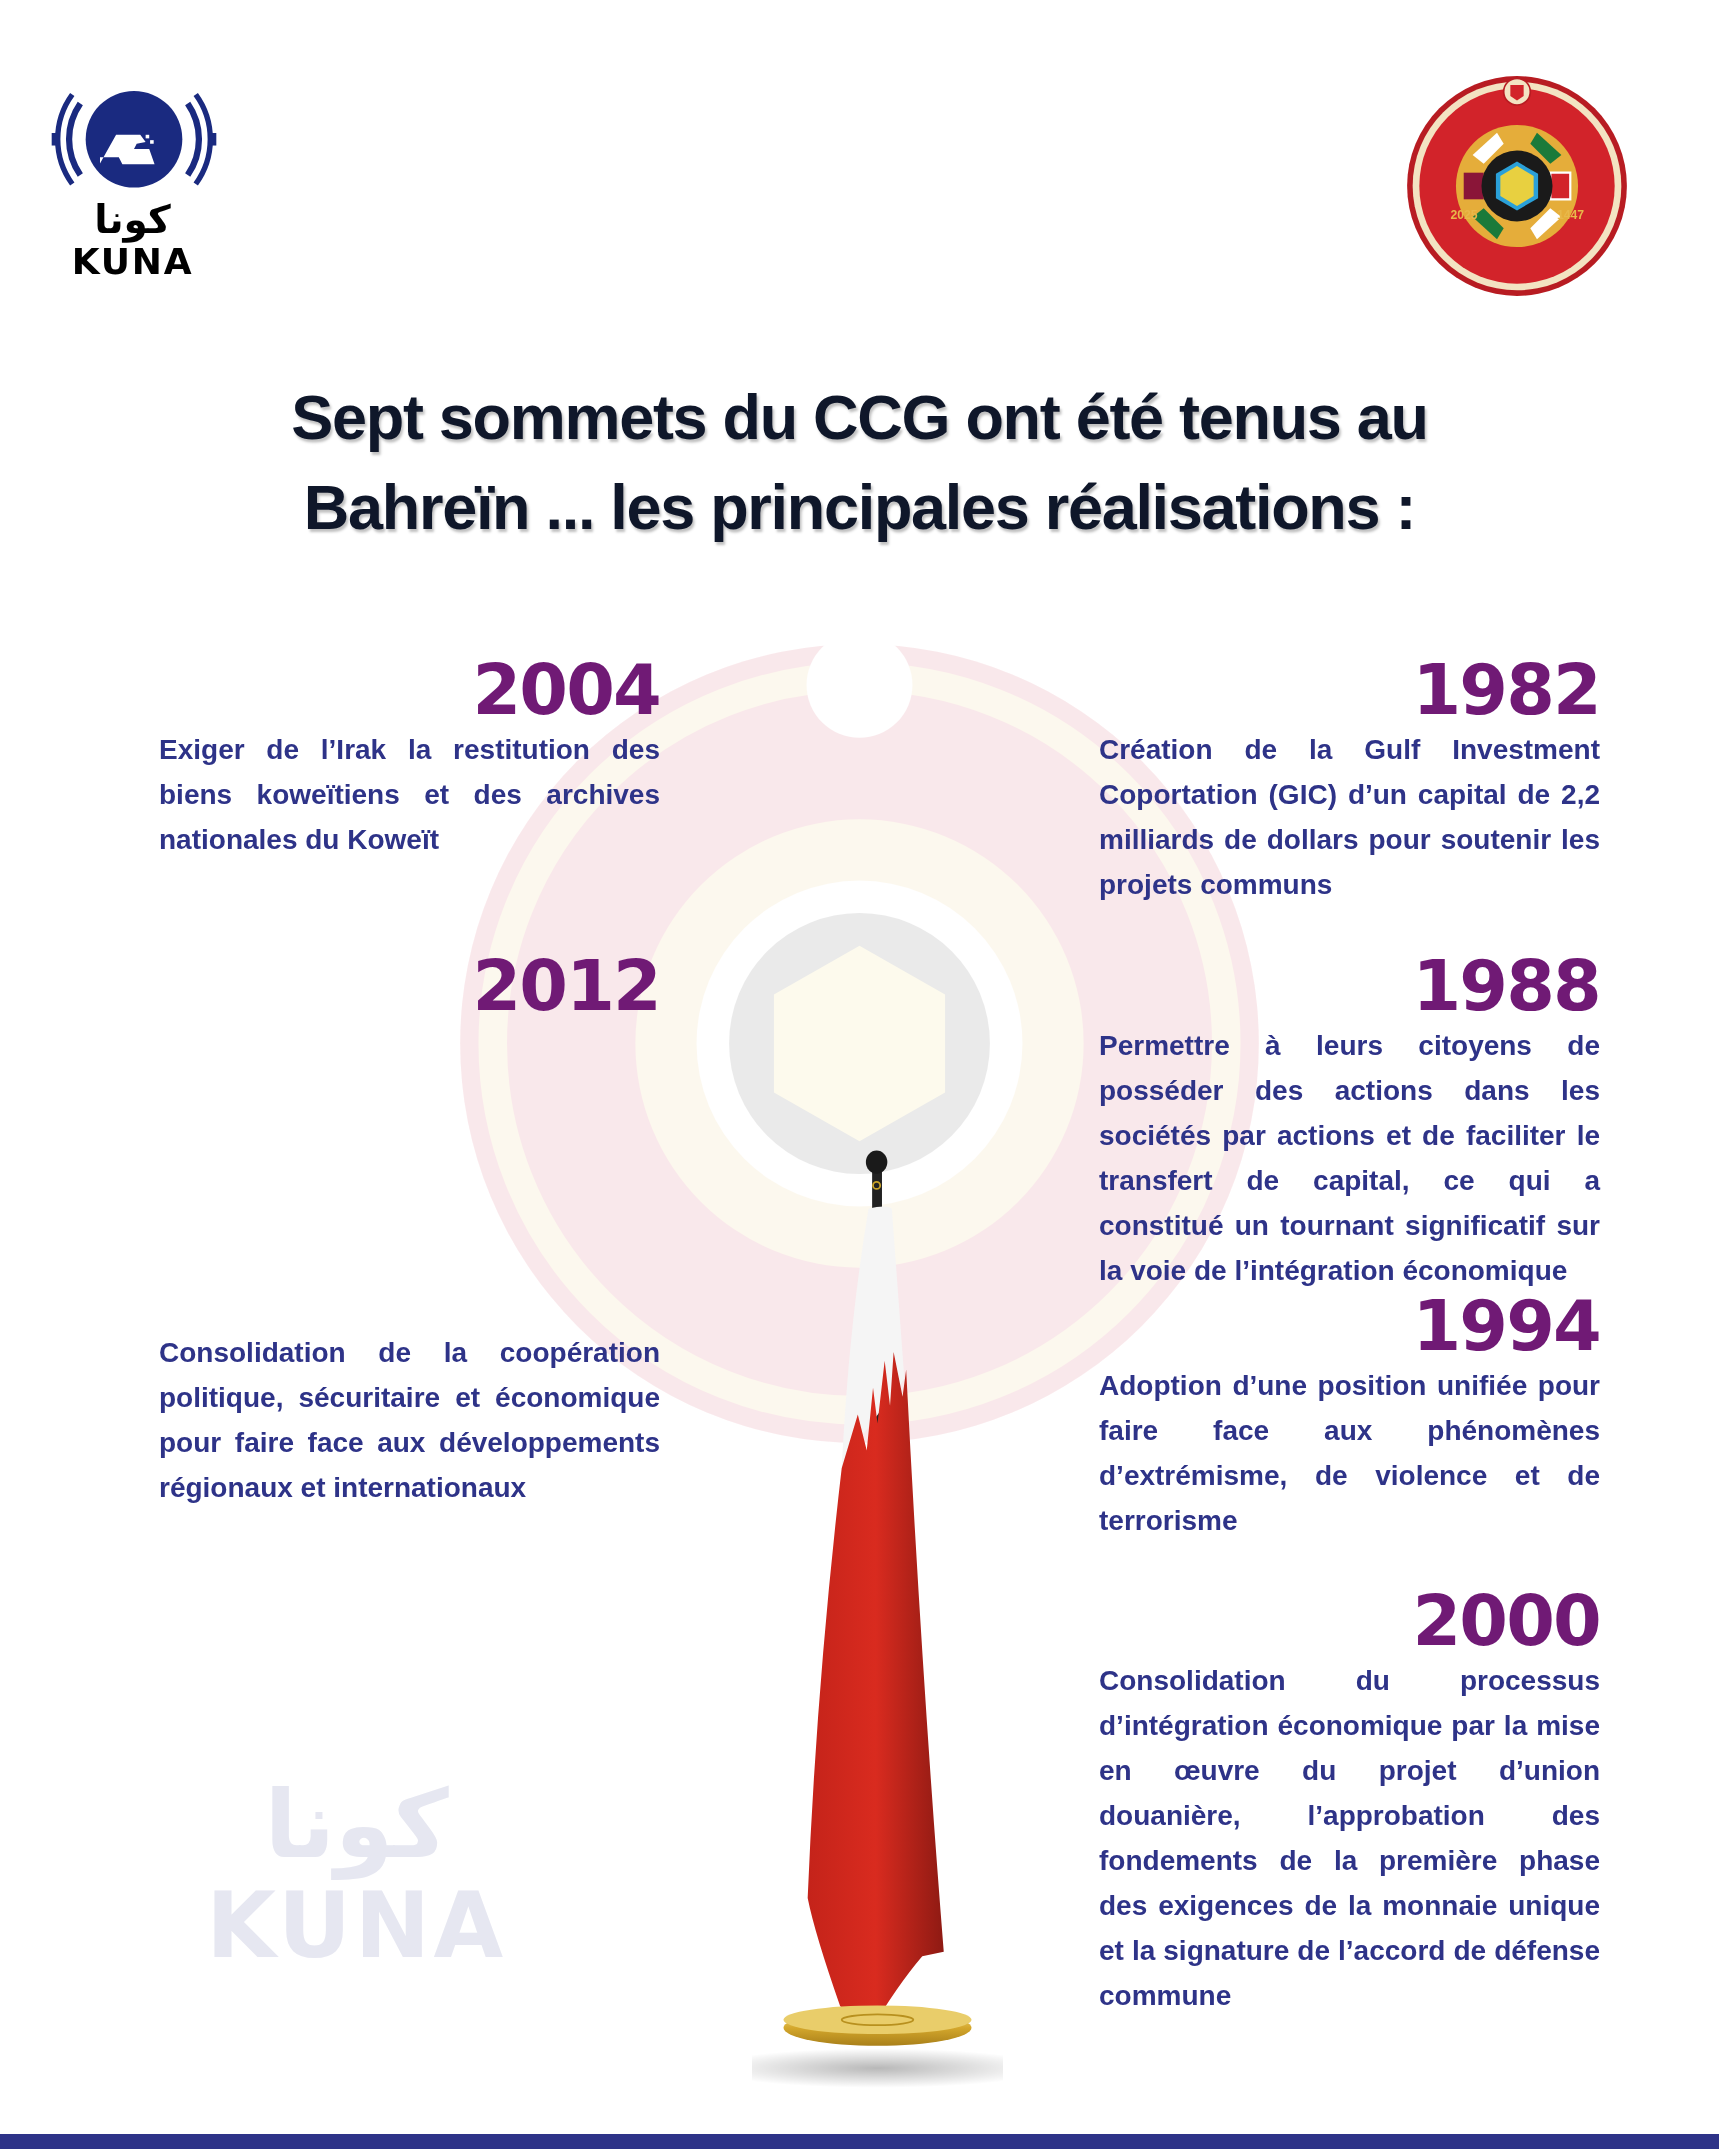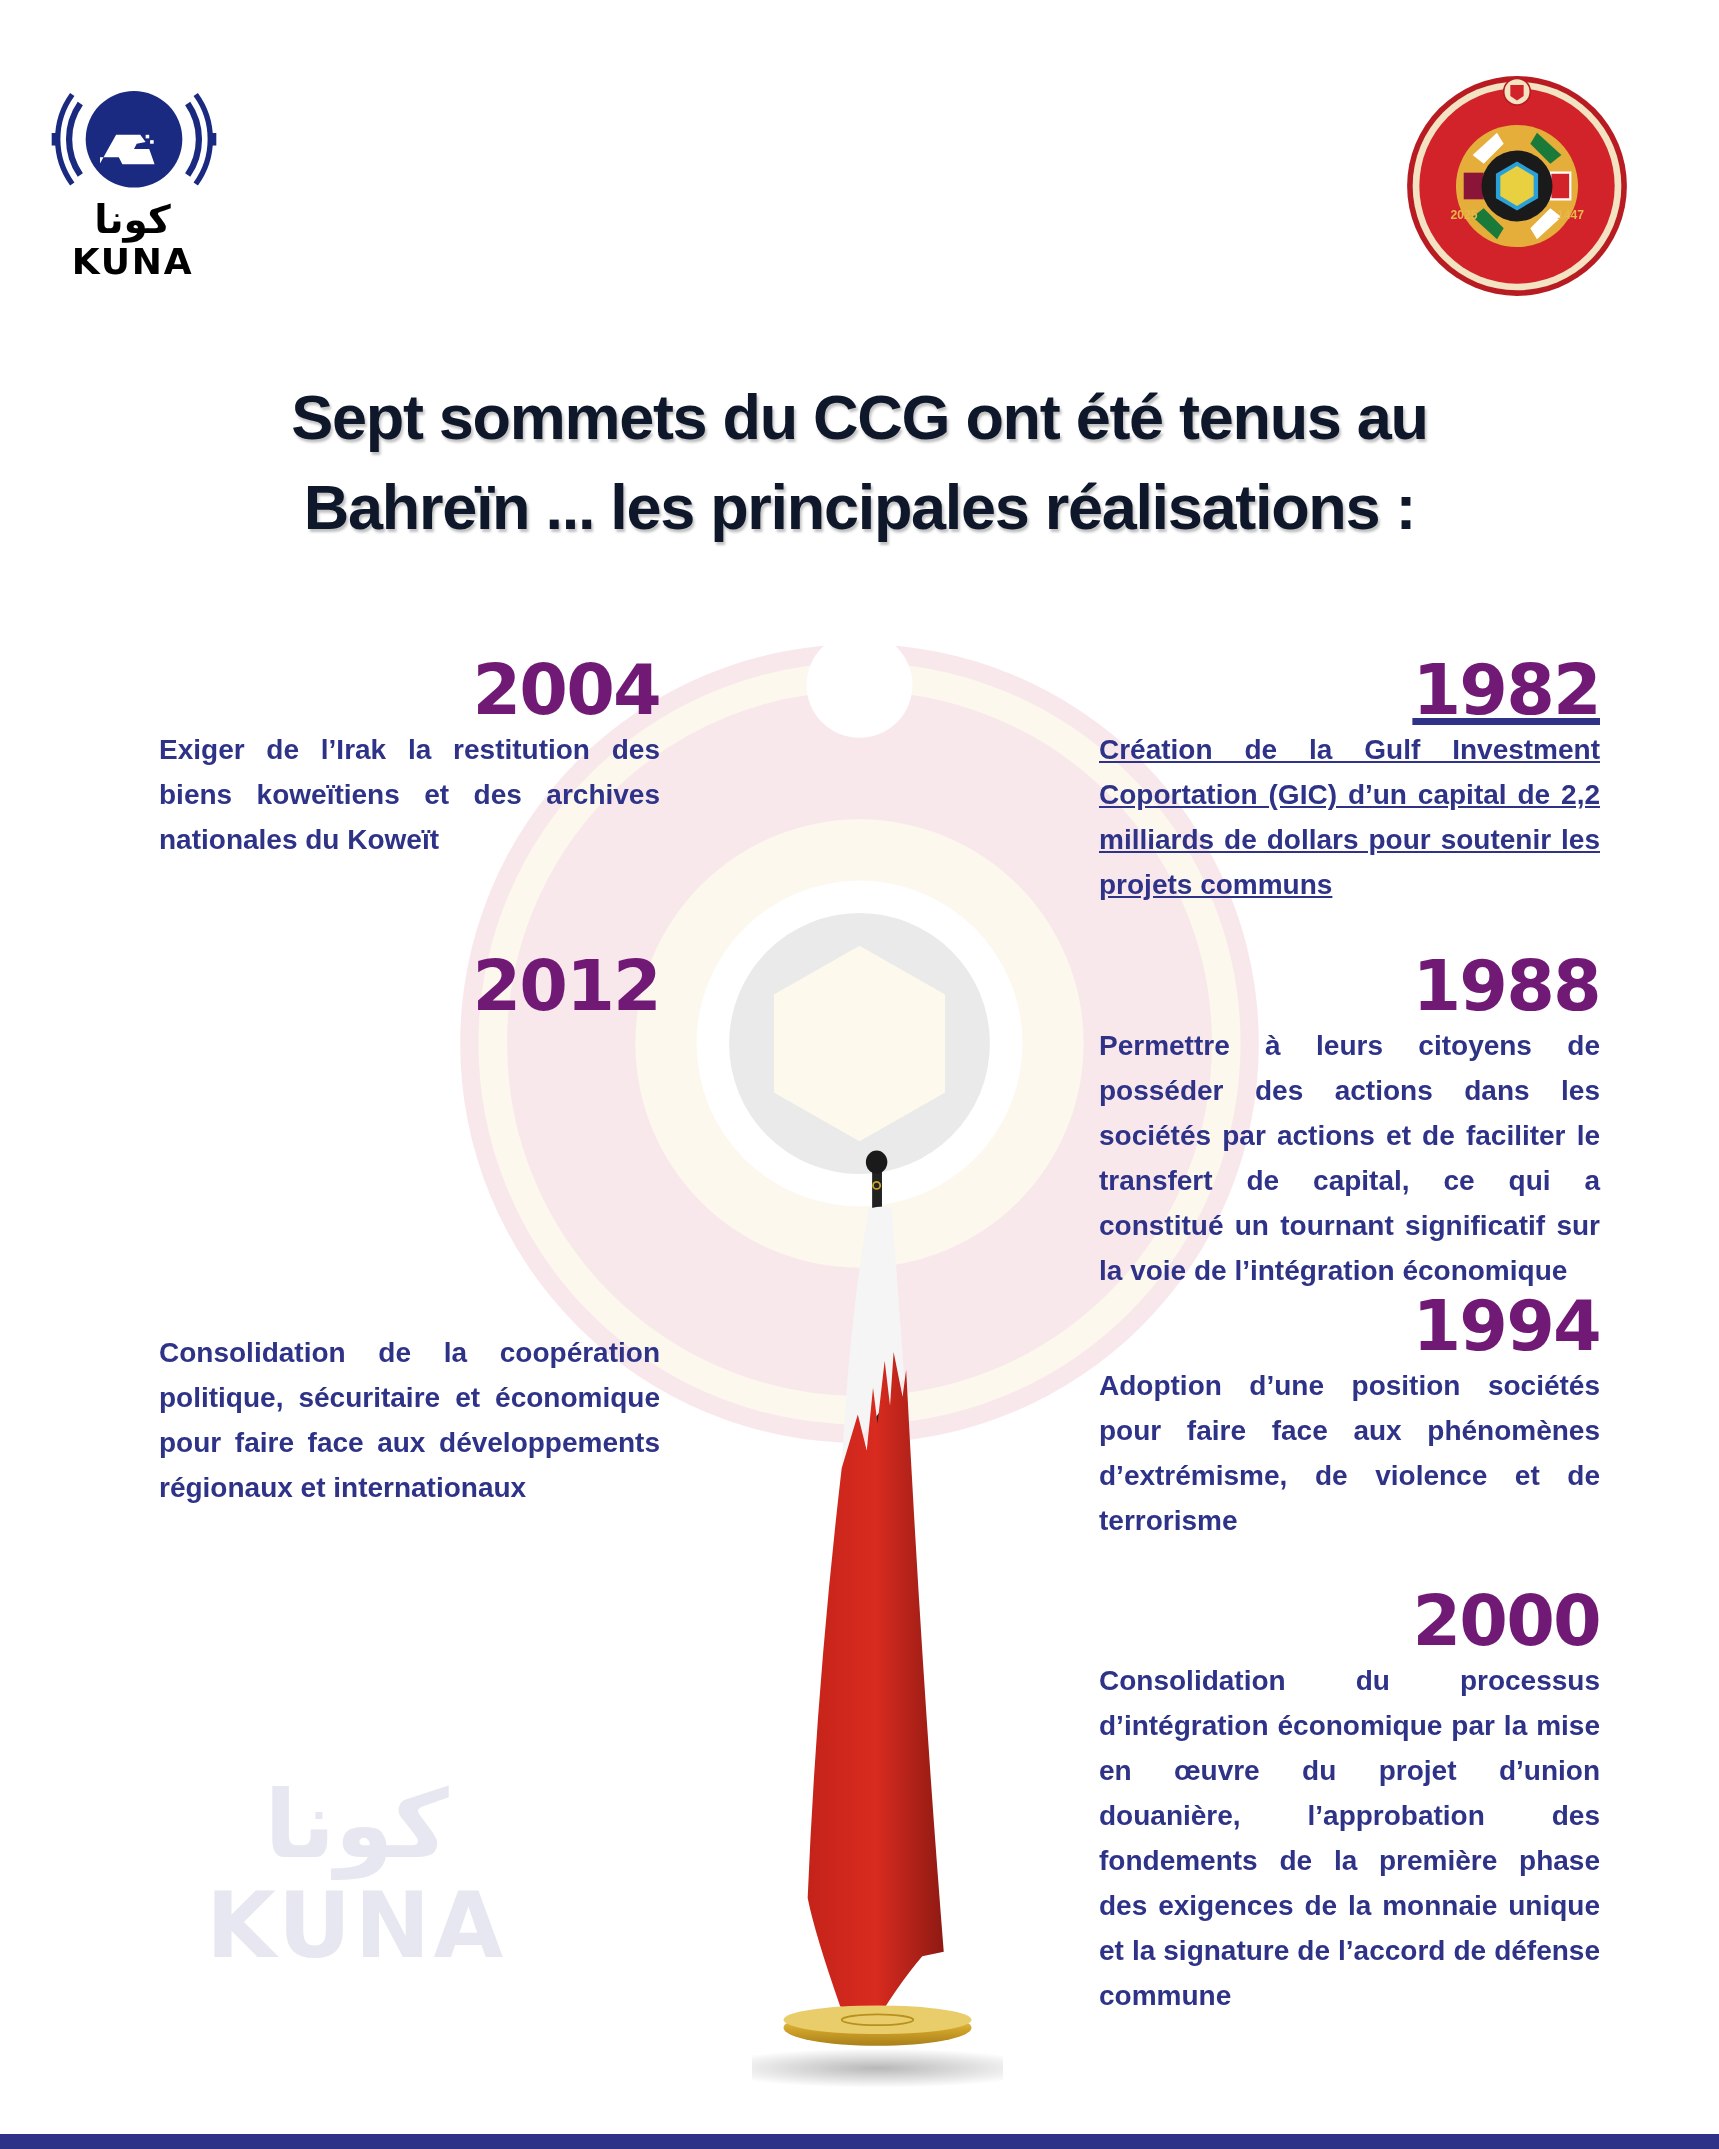--- a/index.html
+++ b/index.html
@@ -99,31 +99,31 @@
   <span class="year">2004</span>
   <span class="desc">Exiger de l’Irak la restitution des biens koweïtiens et des archives nationales du Koweït</span>
 </div>
 <div class="entry left-col" style="top:948px;">
   <span class="year">2012</span>
 </div>
 <div class="entry left-col" style="top:1332px;">
   <span class="desc">Consolidation de la coopération politique, sécuritaire et économique pour faire face aux développements régionaux et internationaux</span>
 </div>
 
-<div class="entry right-col" style="top:652px;text-decoration:underline;">
+<div class="entry right-col" style="top:652px;">
   <span class="year">1982</span>
   <span class="desc">Création de la Gulf Investment Coportation (GIC) d’un capital de 2,2 milliards de dollars pour soutenir les projets communs</span>
 </div>
 <div class="entry right-col" style="top:948px;">
   <span class="year">1988</span>
   <span class="desc">Permettre à leurs citoyens de posséder des actions dans les sociétés par actions et de faciliter le transfert de capital, ce qui a constitué un tournant significatif sur la voie de l’intégration économique</span>
 </div>
 <div class="entry right-col" style="top:1288px;">
   <span class="year">1994</span>
-  <span class="desc">Adoption d’une position sociétés pour faire face aux phénomènes d’extrémisme, de violence et de terrorisme</span>
+  <span class="desc">Adoption d’une position unifiée pour faire face aux phénomènes d’extrémisme, de violence et de terrorisme</span>
 </div>
 <div class="entry right-col" style="top:1583px;">
   <span class="year">2000</span>
   <span class="desc">Consolidation du processus d’intégration économique par la mise en œuvre du projet d’union douanière, l’approbation des fondements de la première phase des exigences de la monnaie unique et la signature de l’accord de défense commune</span>
 </div>
 
 <svg class="abs flag" viewBox="0 0 280 1060">
   <defs>
     <linearGradient id="redg" x1="0" x2="1" y1="0" y2="0">
       <stop offset="0" stop-color="#c4231a"></stop>

